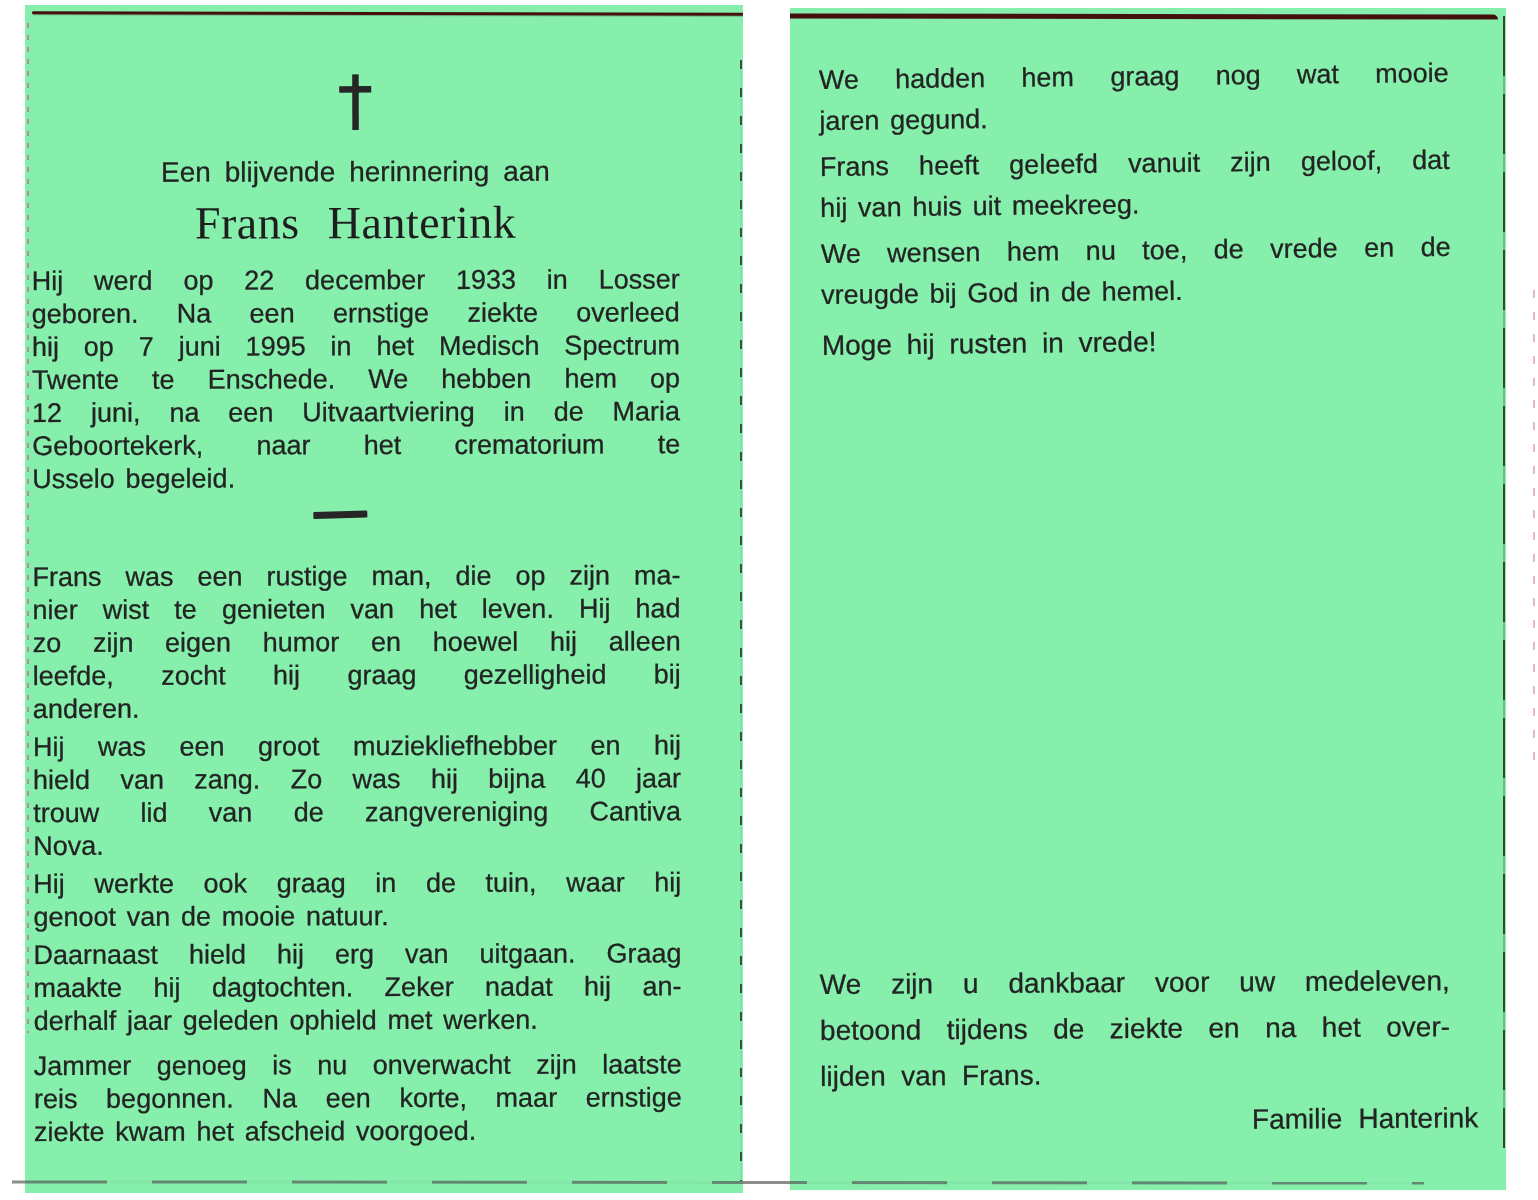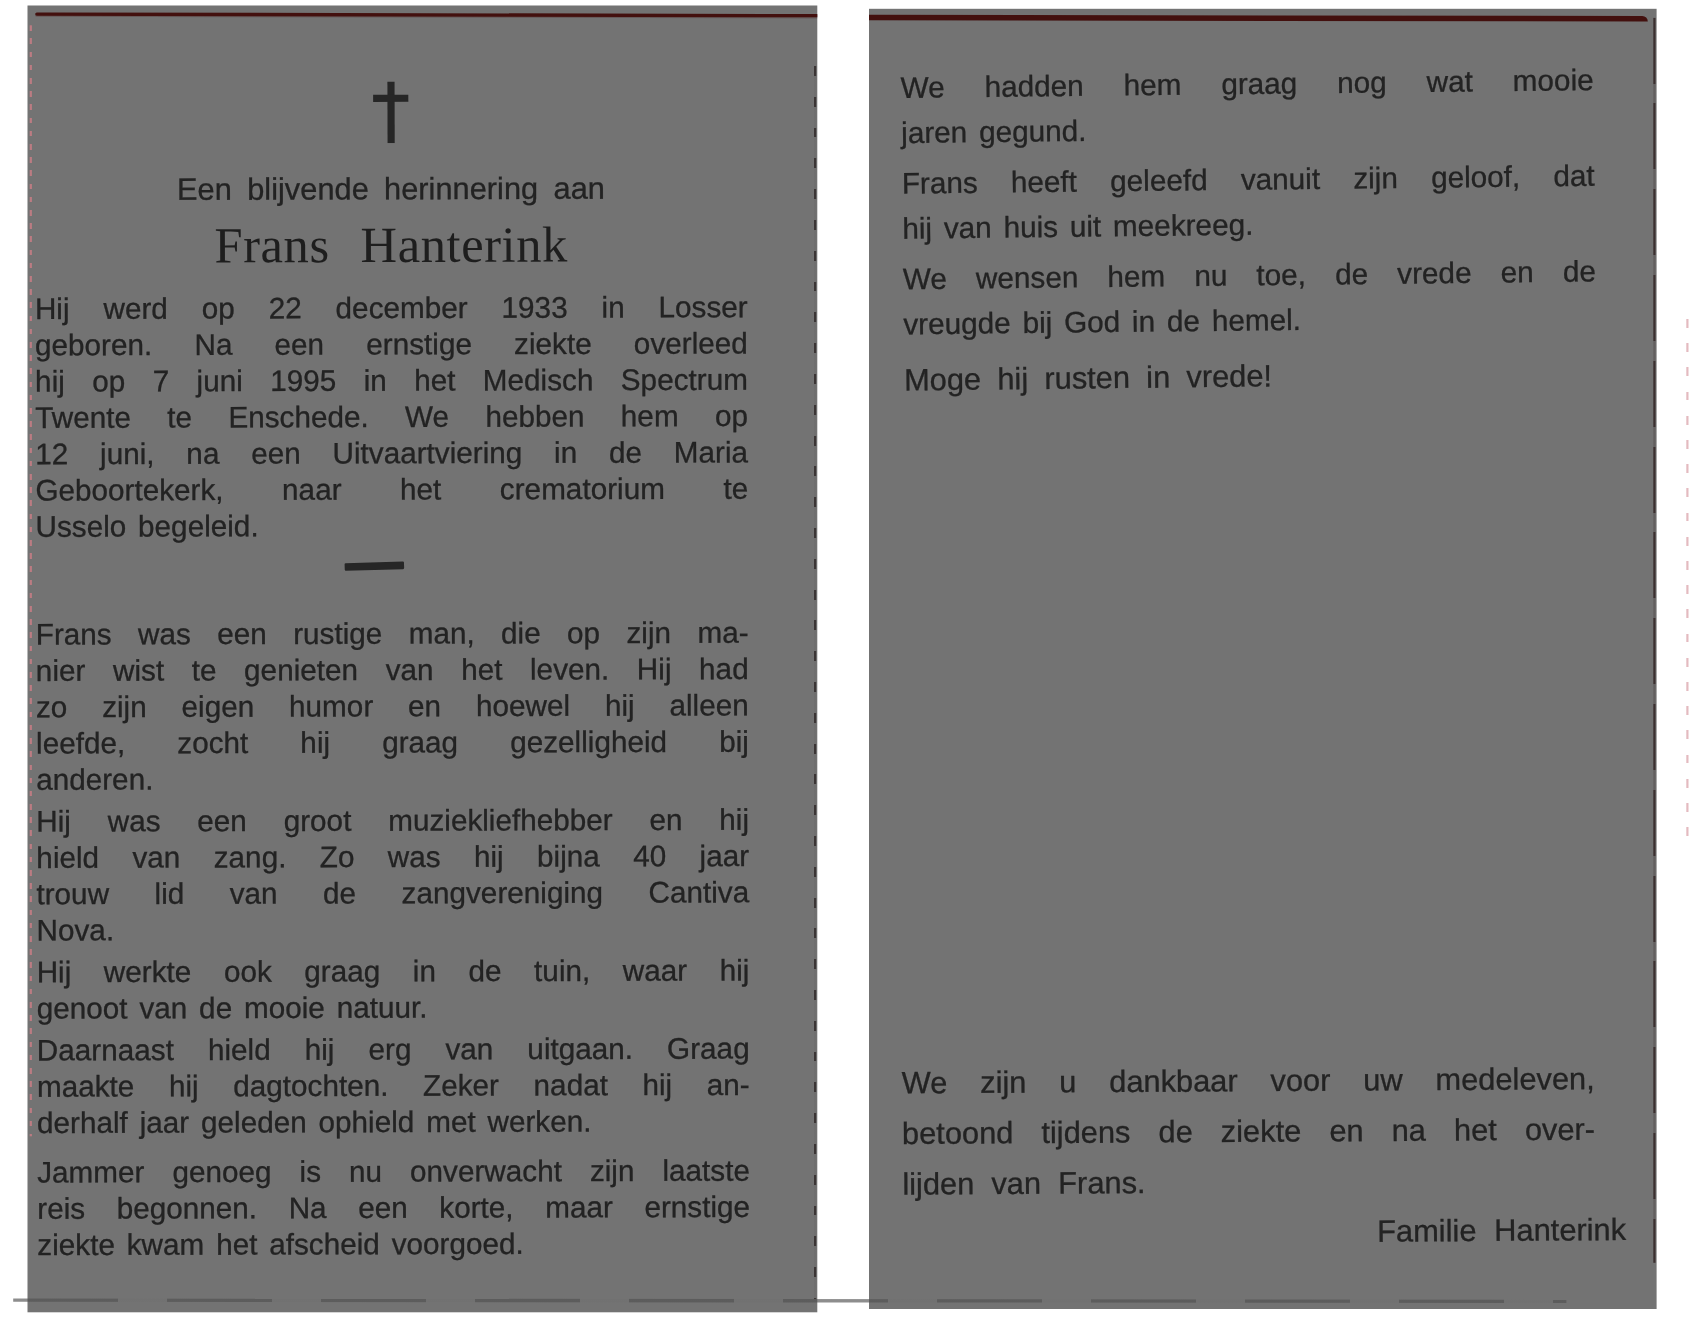--- a/index.html
+++ b/index.html
@@ -12,21 +12,21 @@
     font-family: "Liberation Sans", sans-serif;
   }
   .scan {
     position: relative;
     width: 1538px;
     height: 1200px;
     background: #ffffff;
   }
   .card {
     position: absolute;
-    background: #737373;
+    background: #86efac;
     text-decoration: underline;
   }
   .card-left {
     left: 25px; top: 5px;
     width: 718px; height: 1188px;
   }
   .card-right {
     left: 790px; top: 8px;
     width: 716px; height: 1182px;
   }

